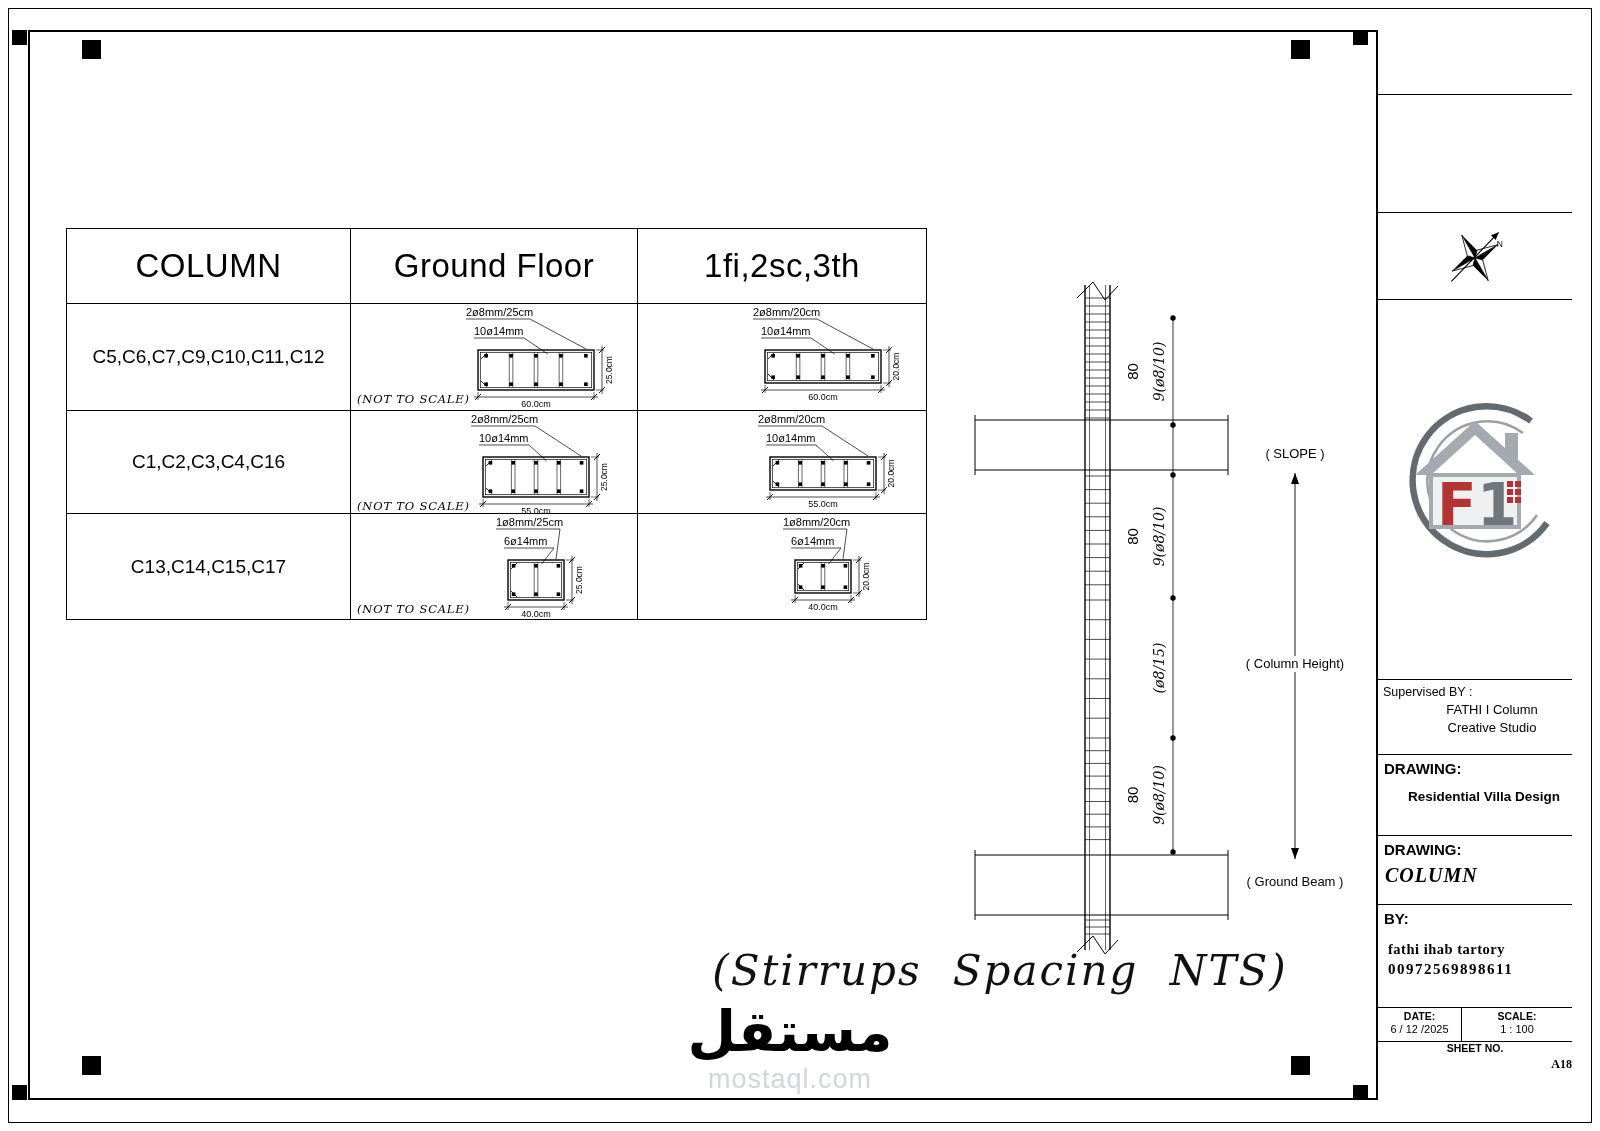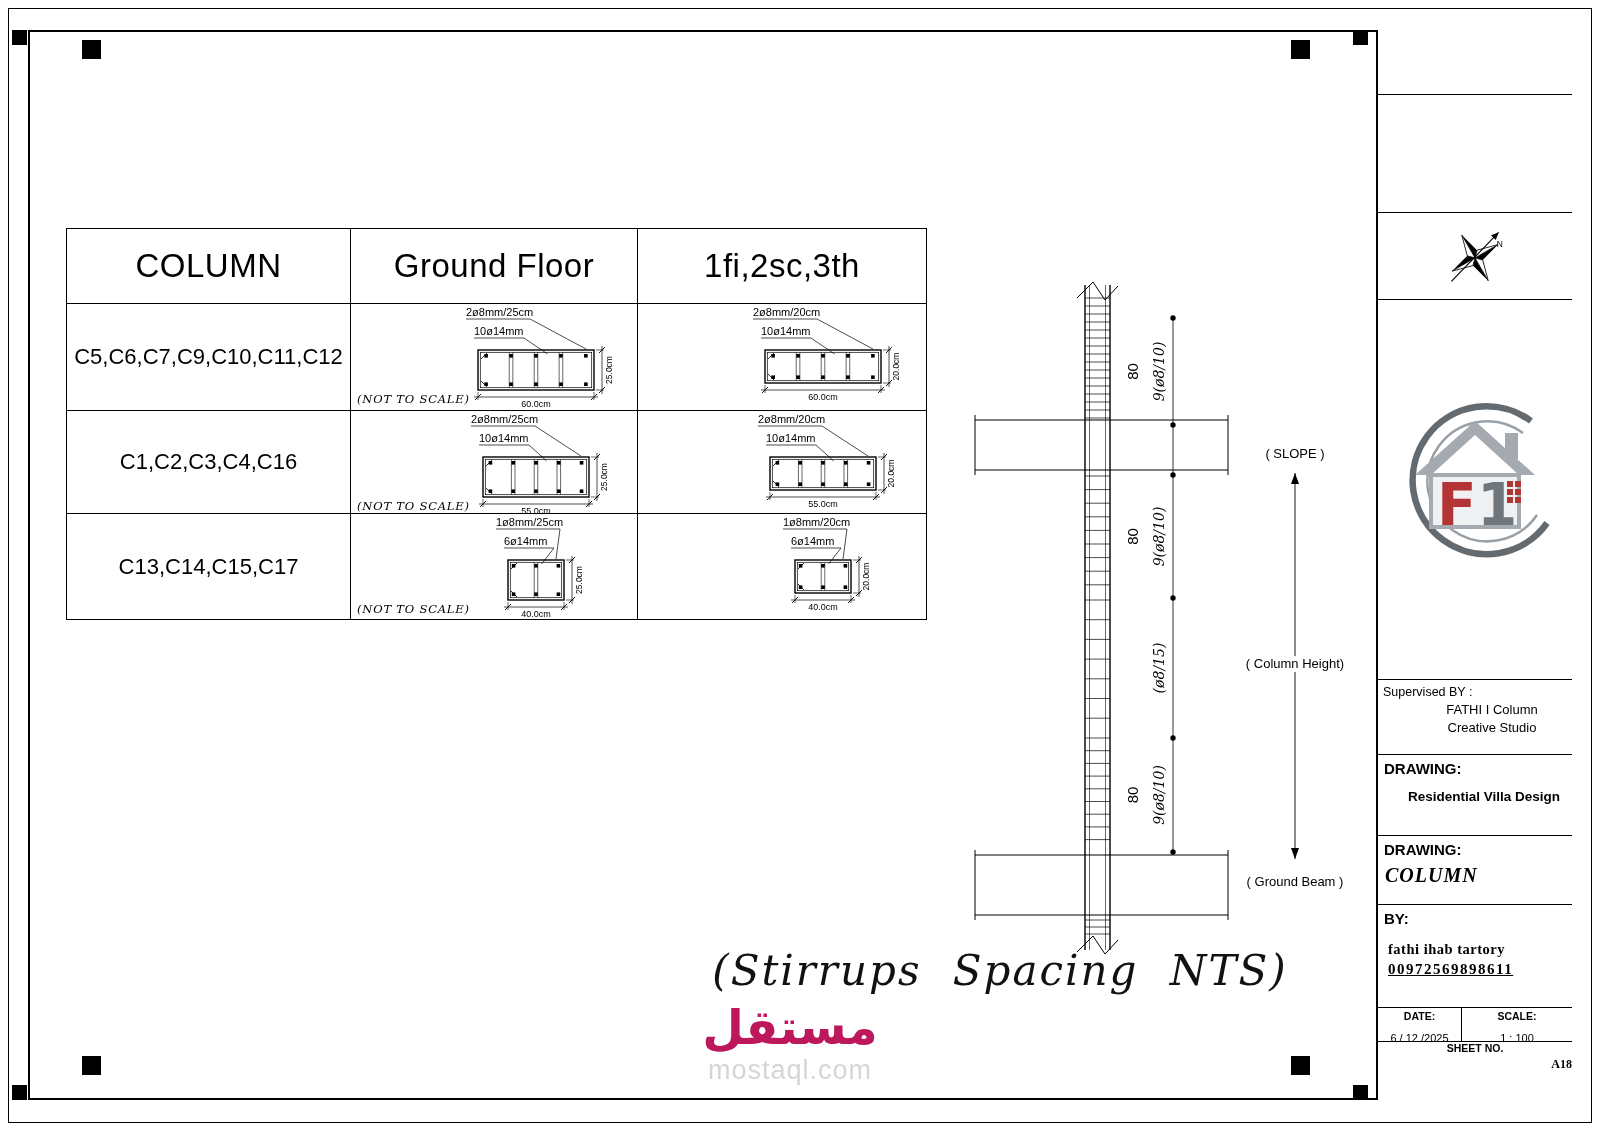--- a/index.html
+++ b/index.html
@@ -12,52 +12,52 @@
   .sq{position:absolute;background:#000;}
   
   .dtable{position:absolute;left:66px;top:228px;border:1.6px solid #000;
           display:grid;grid-template-columns:284px 287px 288px;
           grid-template-rows:75px 107px 103px 105px;background:#fff;}
   .cell{border-right:1.1px solid #000;border-bottom:1.1px solid #000;
         display:flex;align-items:center;justify-content:center;overflow:hidden;box-sizing:border-box;}
   .cell.lastcol{border-right:none;}
   .cell.lastrow{border-bottom:none;}
   .head{font-size:33px;letter-spacing:0.5px;}
-  .rowlabel{font-size:22px;}
+  .rowlabel{font-size:19px;}
   .diag{align-items:flex-start;justify-content:flex-start;padding:0;}
   
   .elev-wrap{position:absolute;left:955px;top:268px;width:390px;height:700px;}
   
   .caption{position:absolute;left:640px;top:946px;width:720px;text-align:center;
            font-family:"DejaVu Serif",serif;font-style:italic;font-size:42px;
            letter-spacing:2px;word-spacing:16px;color:#111;}
   .watermark{position:absolute;left:630px;top:1000px;width:320px;text-align:center;line-height:1.15;}
-  .wm-ar{font-size:48px;font-weight:bold;color:#be185d;font-family:"DejaVu Sans",sans-serif;}
+  .wm-ar{font-size:56px;font-weight:bold;color:#000000;font-family:"DejaVu Sans",sans-serif;}
   .wm-en{font-size:27px;color:#d3d6d8;letter-spacing:1px;font-family:"Liberation Sans",sans-serif;}
   
   .tb{position:absolute;left:1376px;top:30px;width:196px;height:1070px;
       border-left:2px solid #000;box-sizing:border-box;background:#fff;}
   .tbc{position:absolute;left:0;width:100%;border-bottom:1.6px solid #000;
        box-sizing:border-box;overflow:hidden;}
   .tbc-center{display:flex;align-items:center;justify-content:center;}
   .tb-label{font-weight:bold;font-size:15px;padding:5px 0 0 6px;}
   .sup-label{font-size:12.5px;padding:5px 0 0 5px;}
   .studio{text-align:center;padding-left:34px;font-size:13px;margin-top:3px;}
   .project-value{font-weight:bold;font-size:13.5px;text-align:right;padding-right:12px;margin-top:12px;}
   .drawing-value{font-family:"Liberation Serif",serif;font-style:italic;font-weight:bold;
                  font-size:20px;padding-left:7px;margin-top:6px;letter-spacing:1px;}
   .by-name{font-family:"Liberation Serif",serif;font-weight:bold;font-size:14.5px;
            padding-left:10px;margin-top:14px;letter-spacing:0.5px;}
   .by-phone{font-family:"Liberation Serif",serif;font-weight:bold;font-size:15px;
-            padding-left:10px;margin-top:3px;letter-spacing:1.5px;text-decoration:underline;}
+            padding-left:10px;margin-top:3px;letter-spacing:1.5px;}
   .ds{display:flex;}
   .ds-left{width:84px;border-right:1.5px solid #000;box-sizing:border-box;height:100%;text-align:center;}
   .ds-right{flex:1;height:100%;text-align:center;}
   .ds-label{font-weight:bold;font-size:10.5px;margin-top:2px;}
-  .ds-value{font-size:11px;margin-top:10px;}
+  .ds-value{font-size:11px;margin-top:1px;}
   .sheet-label{font-weight:bold;font-size:10.5px;text-align:center;}
   .sheet-value{font-family:"Liberation Serif",serif;font-weight:bold;font-size:12px;text-align:right;margin-top:3px;}
 </style>
 </head>
 <body>
 
 <div class="sheet">
 
   <div class="b-outer"></div>
   <div class="b-inner"></div>

